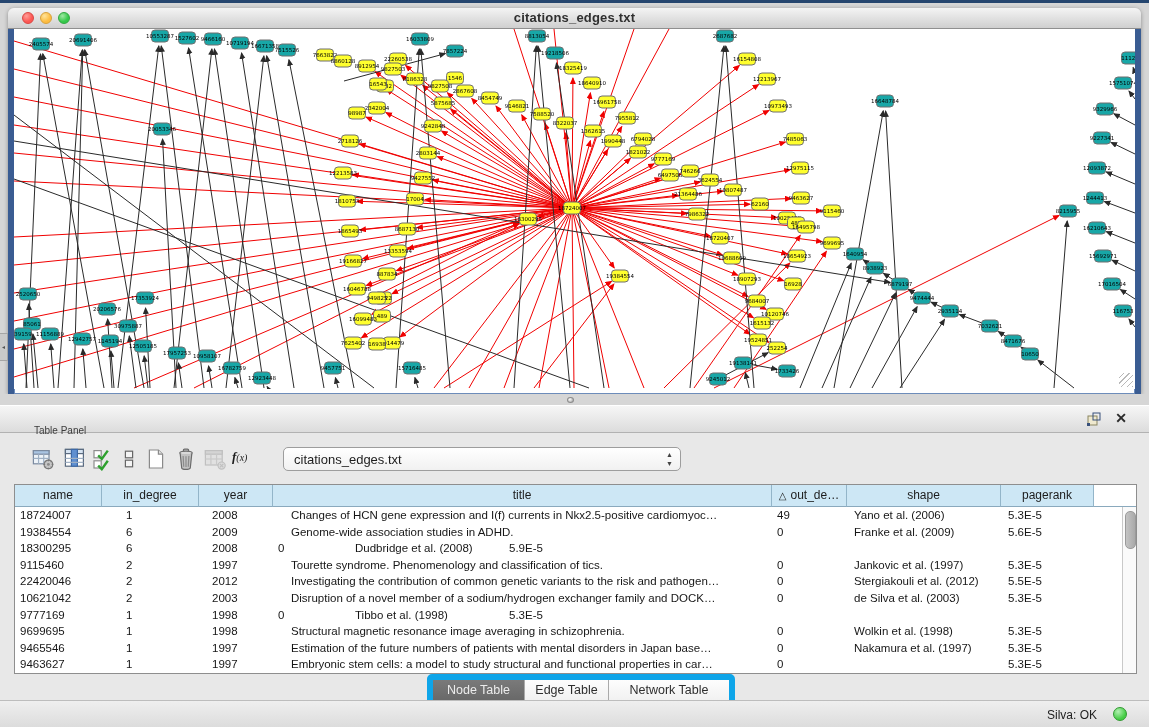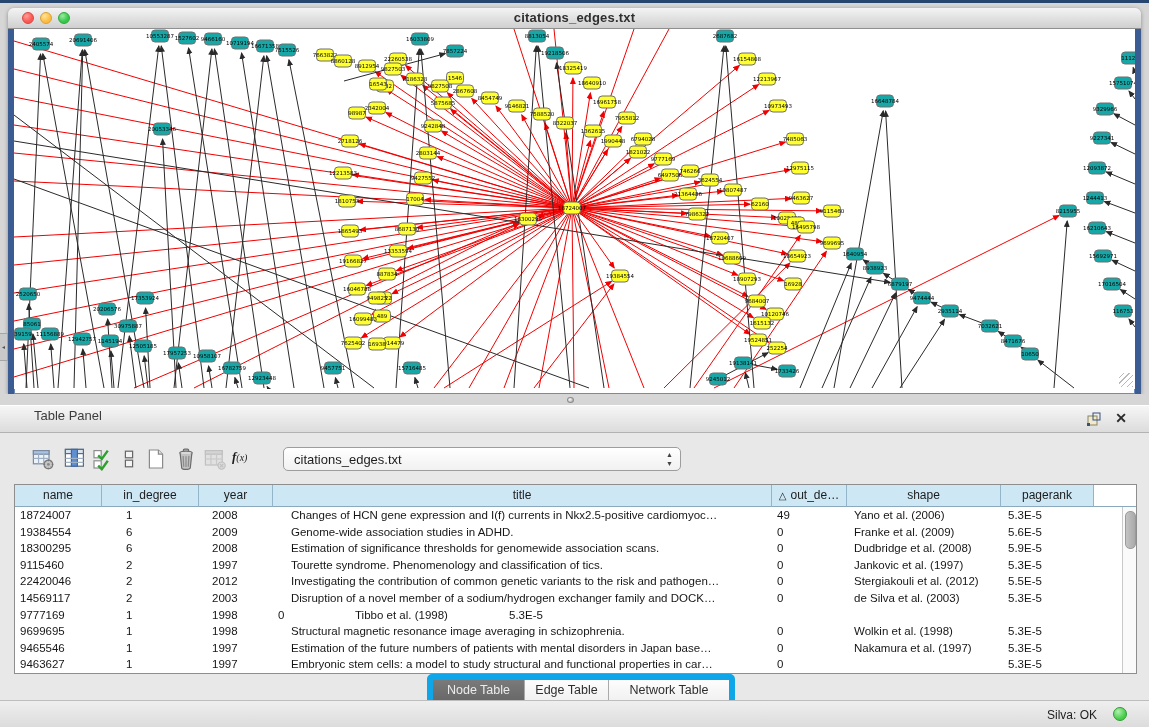--- a/index.html
+++ b/index.html
@@ -31,21 +31,21 @@
 
   
   #divider{position:absolute;left:0;top:394px;width:1149px;height:11px;background:#d6d6d6;}
   #dimple{position:absolute;left:567px;top:3px;width:7px;height:6px;border-radius:50%;
     background:radial-gradient(circle at 35% 30%,#ffffff,#9e9e9e);border:1px solid #8b8b8b;box-sizing:border-box;}
 
   
   #table-panel{position:absolute;left:0;top:405px;width:1149px;height:295px;background:#e8e8e8;}
   #panel-header{position:relative;height:26px;background:linear-gradient(#f6f6f6,#dcdcdc);
     border-top:1px solid #ffffff;border-bottom:1px solid #b2b2b2;}
-  #panel-title{position:absolute;left:34px;top:2px;font-size:13px;color:#3c3c3c;}
+  #panel-title{position:absolute;left:34px;top:19px;font-size:10px;color:#3c3c3c;}
   #float-btn{position:absolute;left:1085px;top:4px;width:18px;height:18px;}
   #close-btn{position:absolute;left:1112px;top:3px;width:18px;height:18px;font-size:14px;
     font-weight:bold;color:#2b2b2b;text-align:center;line-height:18px;}
 
   #toolbar{position:absolute;left:0;top:40px;width:1149px;height:30px;}
   .tool{position:absolute;top:2px;width:24px;height:24px;}
   #combo{position:absolute;left:283px;top:2px;width:398px;height:24px;background:linear-gradient(#ffffff,#f1f1f1);
     border:1px solid #9d9d9d;border-radius:5px;box-sizing:border-box;}
   #combo-label{position:absolute;left:10px;top:4px;font-size:13px;color:#1d1d1d;}
   #combo-arrows{position:absolute;right:7px;top:2px;font-size:7px;color:#444;line-height:9px;text-align:center;}
@@ -660,21 +660,20 @@
             <div class="tcell" style="width: 74px; padding-left: 13px;">2009</div>
             <div class="tcell" style="width: 499px; padding-left: 18px;">Genome-wide association studies in ADHD.</div>
             <div class="tcell" style="width: 75px; padding-left: 5px;">0</div>
             <div class="tcell" style="width: 154px; padding-left: 7px;">Franke et al. (2009)</div>
             <div class="tcell" style="width: 93px; padding-left: 7px;">5.6E-5</div>
           </div>
           <div class="trow">
             <div class="tcell" style="width: 87px; padding-left: 5px;">18300295</div>
             <div class="tcell" style="width: 97px; padding-left: 24px;">6</div>
             <div class="tcell" style="width: 74px; padding-left: 13px;">2008</div>
-            <div class="tcell" style="width: 499px; padding-left: 18px;">Estimation of significance thresholds for genomewide association scans.</div>
             <div class="tcell" style="width: 75px; padding-left: 5px;">0</div>
             <div class="tcell" style="width: 154px; padding-left: 7px;">Dudbridge et al. (2008)</div>
             <div class="tcell" style="width: 93px; padding-left: 7px;">5.9E-5</div>
           </div>
           <div class="trow">
             <div class="tcell" style="width: 87px; padding-left: 5px;">9115460</div>
             <div class="tcell" style="width: 97px; padding-left: 24px;">2</div>
             <div class="tcell" style="width: 74px; padding-left: 13px;">1997</div>
             <div class="tcell" style="width: 499px; padding-left: 18px;">Tourette syndrome. Phenomenology and classification of tics.</div>
             <div class="tcell" style="width: 75px; padding-left: 5px;">0</div>
@@ -684,21 +683,21 @@
           <div class="trow">
             <div class="tcell" style="width: 87px; padding-left: 5px;">22420046</div>
             <div class="tcell" style="width: 97px; padding-left: 24px;">2</div>
             <div class="tcell" style="width: 74px; padding-left: 13px;">2012</div>
             <div class="tcell" style="width: 499px; padding-left: 18px;">Investigating the contribution of common genetic variants to the risk and pathogen…</div>
             <div class="tcell" style="width: 75px; padding-left: 5px;">0</div>
             <div class="tcell" style="width: 154px; padding-left: 7px;">Stergiakouli et al. (2012)</div>
             <div class="tcell" style="width: 93px; padding-left: 7px;">5.5E-5</div>
           </div>
           <div class="trow">
-            <div class="tcell" style="width: 87px; padding-left: 5px;">14569117</div>
+            <div class="tcell" style="width: 87px; padding-left: 5px;">10621042</div>
             <div class="tcell" style="width: 97px; padding-left: 24px;">2</div>
             <div class="tcell" style="width: 74px; padding-left: 13px;">2003</div>
             <div class="tcell" style="width: 499px; padding-left: 18px;">Disruption of a novel member of a sodium/hydrogen exchanger family and DOCK…</div>
             <div class="tcell" style="width: 75px; padding-left: 5px;">0</div>
             <div class="tcell" style="width: 154px; padding-left: 7px;">de Silva et al. (2003)</div>
             <div class="tcell" style="width: 93px; padding-left: 7px;">5.3E-5</div>
           </div>
           <div class="trow">
             <div class="tcell" style="width: 87px; padding-left: 5px;">9777169</div>
             <div class="tcell" style="width: 97px; padding-left: 24px;">1</div>

